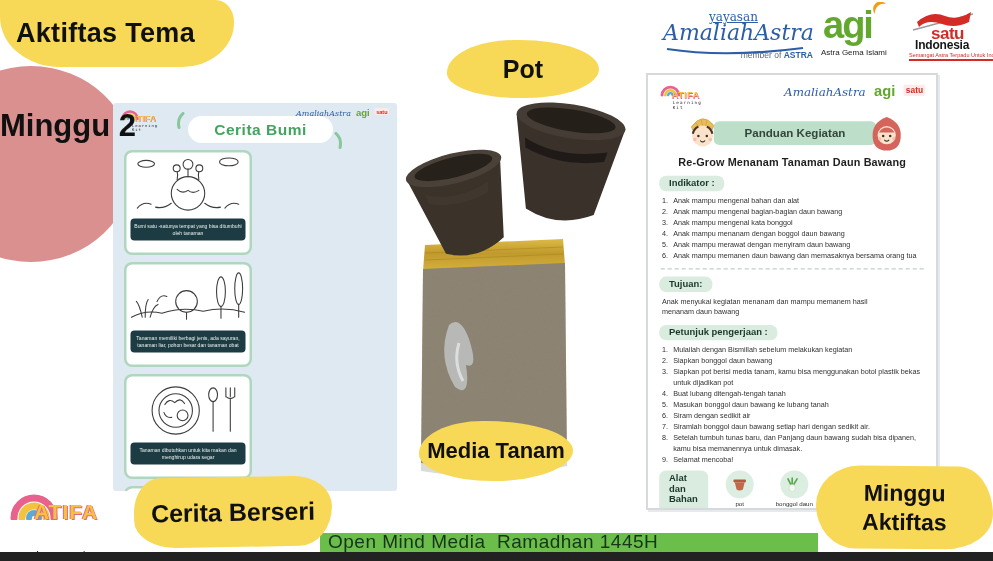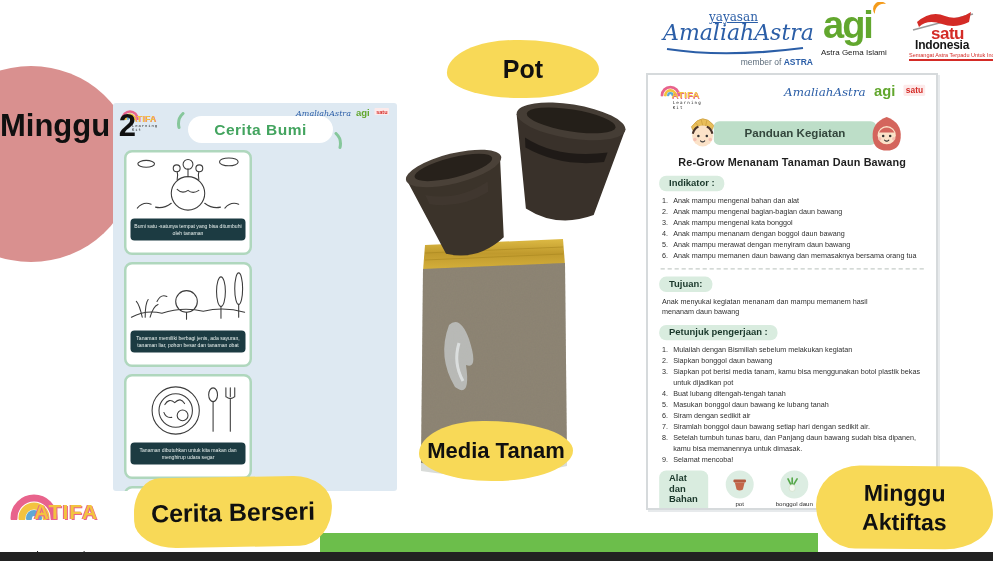--- a/index.html
+++ b/index.html
@@ -35,21 +35,21 @@
     color:#F3C33F; text-shadow:1px 1px 0 #E8638C, -1px 0 0 #E8638C; }
   .atifa-big .asub { position:absolute; left:28px; top:38px; font-family:"DejaVu Sans Mono", monospace;
     font-size:10px; letter-spacing:3px; color:#1c1c1c; line-height:1.15; white-space:pre;margin-top:28px; }
 
   
   .logo-amaliah { position:absolute; left:663px; top:10px; width:150px; height:52px; z-index:3; }
   .logo-amaliah .yy { position:absolute; left:46px; top:0px; font-family:"DejaVu Serif", serif; font-size:12px; color:#2B5EA7;text-decoration:underline; }
   .logo-amaliah .nm { position:absolute; left:0px; top:10px; font-family:"DejaVu Serif", serif; font-style:italic;
     font-size:22px; color:#2B5EA7; white-space:nowrap; }
   .logo-amaliah .swoosh { position:absolute; left:2px; top:36px; }
-  .logo-amaliah .mb { position:absolute; right:0px; top:40px; font-size:8.5px; color:#5b6b7a;margin-top:7px; }
+  .logo-amaliah .mb { position:absolute; right:0px; top:40px; font-size:8.5px; color:#5b6b7a; }
   .logo-amaliah .mb b { color:#2B5EA7; }
   .logo-agi { position:absolute; left:821px; top:4px; width:70px; height:56px; z-index:3; }
   .logo-agi .ag { position:absolute; left:2px; top:2px; font-size:38px; font-weight:800; letter-spacing:-2px; color:#62A72E; line-height:1; }
   .logo-agi .cres { position:absolute; left:52px; top:-2px; }
   .logo-agi .gs { position:absolute; left:0px; top:44px; font-size:8px; color:#222; white-space:nowrap; }
   .logo-satu { position:absolute; left:903px; top:10px; width:88px; height:52px; z-index:3; }
   .logo-satu .flag { position:absolute; left:6px; top:0; }
   .logo-satu .s1 { position:absolute; left:28px; top:14px; font-size:17px; font-weight:800; color:#D42B26; letter-spacing:-.5px; }
   .logo-satu .s2 { position:absolute; left:12px; top:28px; font-size:12px; font-weight:700; color:#161616; letter-spacing:-.2px; }
   .logo-satu .s3 { position:absolute; left:6px; top:42px; font-size:5.5px; color:#D42B26; white-space:nowrap;
@@ -116,20 +116,23 @@
     display:flex; align-items:center; justify-content:center; }
   .alat-label { font-size:8.8px; color:#2c2c2c; margin-top:3px; line-height:1.15; }
 </style>
 </head>
 <body>
 
 <div class="stage">
 
   <div class="pink-circle"></div>
 
+  <div class="blob blob-tema">
+    <span>Aktiftas Tema</span>
+  </div>
   <div class="minggu">Minggu 2</div>
 
   <div class="worksheet">
     <div class="ws-inner">
       <div class="ws-header">
         <div class="atifa-mini">
           <svg width="40" height="26" viewBox="0 0 40 26">
             <path d="M5 24 A 15 15 0 0 1 35 24" fill="none" stroke="#E8638C" stroke-width="5" stroke-linecap="round"></path>
             <path d="M11 24 A 9 9 0 0 1 29 24" fill="none" stroke="#F3C33F" stroke-width="5" stroke-linecap="round"></path>
             <path d="M16 24 A 4 4 0 0 1 24 24" fill="none" stroke="#5FA8D3" stroke-width="4" stroke-linecap="round"></path>
@@ -462,20 +465,21 @@
   </div>
 
   <div class="blob blob-cerita">
     <span>Cerita Berseri</span>
   </div>
   <div class="blob blob-panduan">
     <span>Minggu Aktiftas</span>
   </div>
 
   <div class="footer-bar"></div>
+  <div class="footer-text">Open Mind Media  Ramadhan 1445H</div>
   <div class="bottom-strip"></div>
 
   <div class="atifa-big">
     <svg class="arcs" width="52" height="34" viewBox="0 0 52 34">
       <path d="M6 32 A 20 20 0 0 1 46 32" fill="none" stroke="#E8638C" stroke-width="7" stroke-linecap="round"></path>
       <path d="M14 32 A 12 12 0 0 1 38 32" fill="none" stroke="#F3C33F" stroke-width="7" stroke-linecap="round"></path>
       <path d="M21 32 A 5 5 0 0 1 31 32" fill="none" stroke="#5FA8D3" stroke-width="6" stroke-linecap="round"></path>
     </svg>
     <span class="aword">ATIFA</span>
     <span class="asub">Learning

